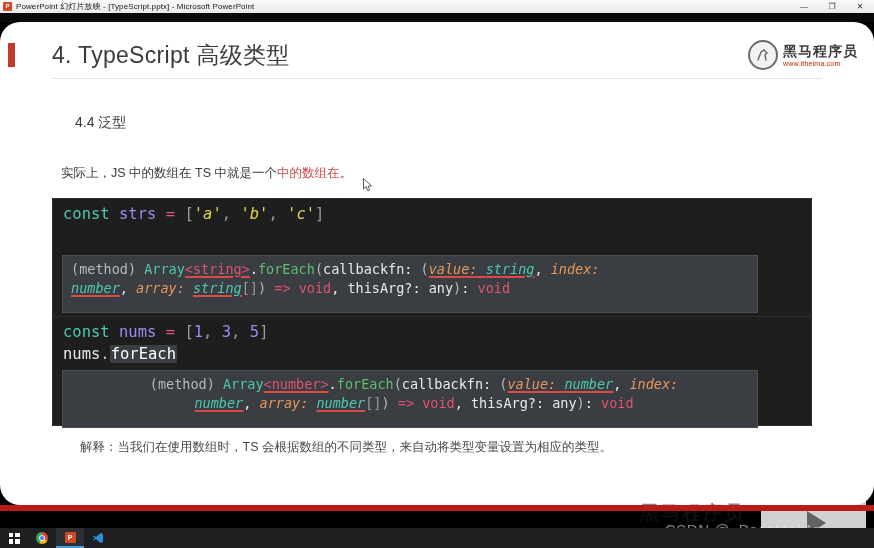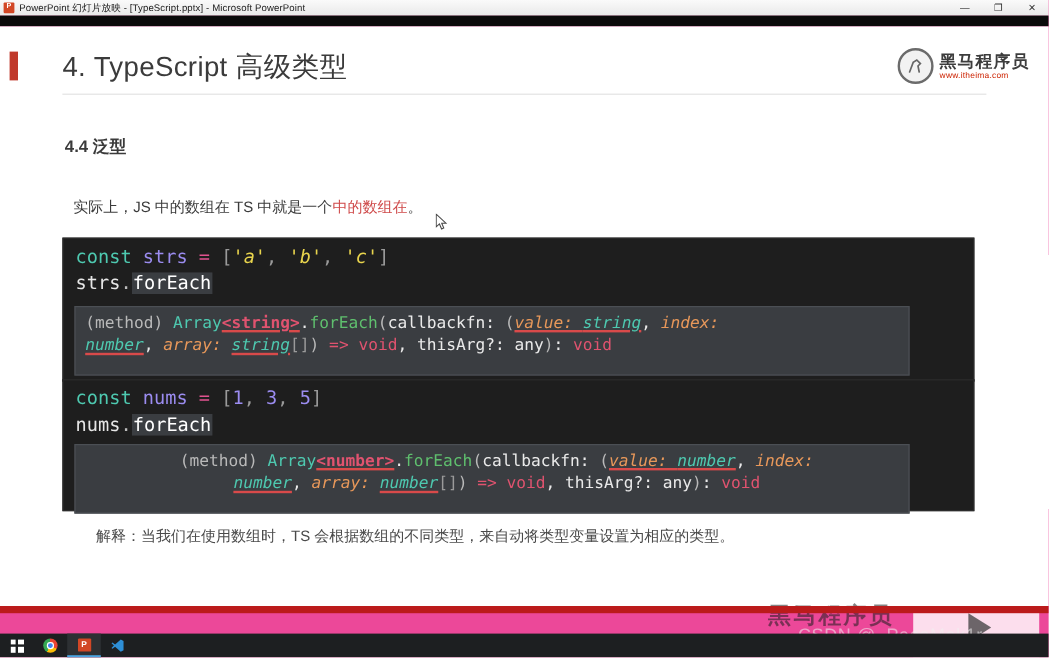--- a/index.html
+++ b/index.html
@@ -1,21 +1,21 @@
 <!DOCTYPE html>
 <html><head>
 <meta charset="utf-8">
 <style>
   html,body{margin:0;padding:0;}
   body{
     width:874px;height:548px;overflow:hidden;
     font-family:"Liberation Sans","DejaVu Sans",sans-serif;
     background:#fff;
   }
-  #app{position:relative;width:874px;height:548px;overflow:hidden;background:#ec4899;}
+  #app{position:relative;width:874px;height:548px;overflow:hidden;background:#000000;}
 
   
   .titlebar{
     position:absolute;left:0;top:0;width:874px;height:13px;
     background:linear-gradient(#fafafa,#e9e9e9);
     border-bottom:1px solid #c9c9c9;
     display:flex;align-items:center;
   }
   .tb-icon{
     width:9px;height:9px;margin:0 4px 0 3px;flex:none;
@@ -31,21 +31,21 @@
     font-size:8px;color:#333;
   }
 
   
   .blackbar{
     position:absolute;left:0;top:13px;width:874px;height:9px;background:#0a0a0a;
   }
 
   
   .slide{
-    position:absolute;left:0;top:22px;width:874px;height:483px;background:#ffffff;
+    position:absolute;left:0;top:22px;width:874px;height:483px;background:#ffffff;border-radius:20px;
   }
 
   .accent-bar{
     position:absolute;left:8px;top:21px;width:7px;height:24px;background:#c0392b;
   }
   .slide-title{
     position:absolute;left:52px;top:18px;
     font-size:23px;color:#3b3b3b;letter-spacing:.3px;white-space:nowrap;
   }
   .title-rule{
@@ -58,22 +58,22 @@
     width:26px;height:26px;border-radius:50%;
     background:#f2f2f2;border:2px solid #6b6b6b;
     display:flex;align-items:center;justify-content:center;
     font-size:13px;color:#555;overflow:hidden;
   }
   .logo-txt{display:flex;flex-direction:column;line-height:1;}
   .logo-cn{font-size:14px;font-weight:bold;color:#3d3d3d;letter-spacing:1px;}
   .logo-url{font-size:7px;color:#cc2200;letter-spacing:.2px;margin-top:2px;}
 
   .sub-head{
-    position:absolute;left:54px;top:92px;
-    font-size:14px;font-weight:bold;color:#3b3b3b;
+    position:absolute;left:75px;top:92px;
+    font-size:14px;font-weight:normal;color:#3b3b3b;
   }
   .para{
     position:absolute;left:61px;top:143px;
     font-size:12.5px;color:#3b3b3b;white-space:nowrap;
   }
   .para .hl{color:#cf4a4a;}
 
   
   .cursor{
     position:absolute;left:363px;top:156px;width:10px;height:14px;
@@ -116,21 +116,21 @@
   #tt1{top:233px;height:58px;}
   #tt2{top:348px;height:58px;text-align:center;}
   .tt-line{white-space:nowrap;}
   .t-dim{color:#b9b9b9;}
   .t-white{color:#eaeaea;}
   .t-type{color:#4ec9b0;}
   .t-typei{color:#4ec9b0;font-style:italic;}
   .t-fn{color:#5fbf6e;}
   .t-param{color:#e8985a;font-style:italic;}
   .t-void{color:#e0536f;}
-  .t-generic{color:#e0536f;font-weight:bold;}
+  .t-generic{color:#e0536f;}
   .squig{
     text-decoration:underline;
     text-decoration-color:#d94a4a;
     text-decoration-thickness:2px;
     text-underline-offset:2px;
   }
 
   
   .note{
     position:absolute;left:61px;font-size:12.5px;color:#4a4a4a;white-space:nowrap;margin-left:19px;
@@ -248,23 +248,20 @@
     <div class="cursor">
       <svg width="10" height="14" viewBox="0 0 10 14" aria-hidden="true">
         <path d="M0.5 0.5 L0.5 11 L3.2 8.6 L5 12.8 L6.8 12 L5.1 8 L8.6 8 Z" fill="#ffffff" stroke="#4a4a4a" stroke-width="0.9"></path>
       </svg>
     </div>
 
     <div class="codeblock" id="cb1">
       <div class="cline l1">
         <span class="kw">const</span><span class="plain"> </span><span class="varname">strs</span><span class="plain"> </span><span class="eq">=</span><span class="plain"> </span><span class="brk">[</span><span class="str">'a'</span><span class="brk">,</span><span class="plain"> </span><span class="str">'b'</span><span class="brk">,</span><span class="plain"> </span><span class="str">'c'</span><span class="brk">]</span>
       </div>
-      <div class="cline l2">
-        <span class="plain">strs</span><span class="dot">.</span><span class="sel">forEach</span>
-      </div>
     </div>
 
     <div class="tooltip" id="tt1">
       <div class="tt-line">
         <span class="t-dim">(method)</span><span class="t-white"> </span><span class="t-type">Array</span><span class="t-generic squig">&lt;string&gt;</span><span class="t-white">.</span><span class="t-fn">forEach</span><span class="t-dim">(</span><span class="t-white">callbackfn: </span><span class="t-dim">(</span><span class="t-param squig">value: </span><span class="t-typei squig">string</span><span class="t-white">, </span><span class="t-param">index: </span>
       </div>
       <div class="tt-line">
         <span class="t-typei squig">number</span><span class="t-white">, </span><span class="t-param">array: </span><span class="t-typei squig">string</span><span class="brk">[]</span><span class="t-dim">)</span><span class="t-void"> =&gt; </span><span class="t-void">void</span><span class="t-white">, </span><span class="t-white">thisArg?: </span><span class="t-white">any</span><span class="t-dim">)</span><span class="t-white">: </span><span class="t-void">void</span>
       </div>
     </div>

